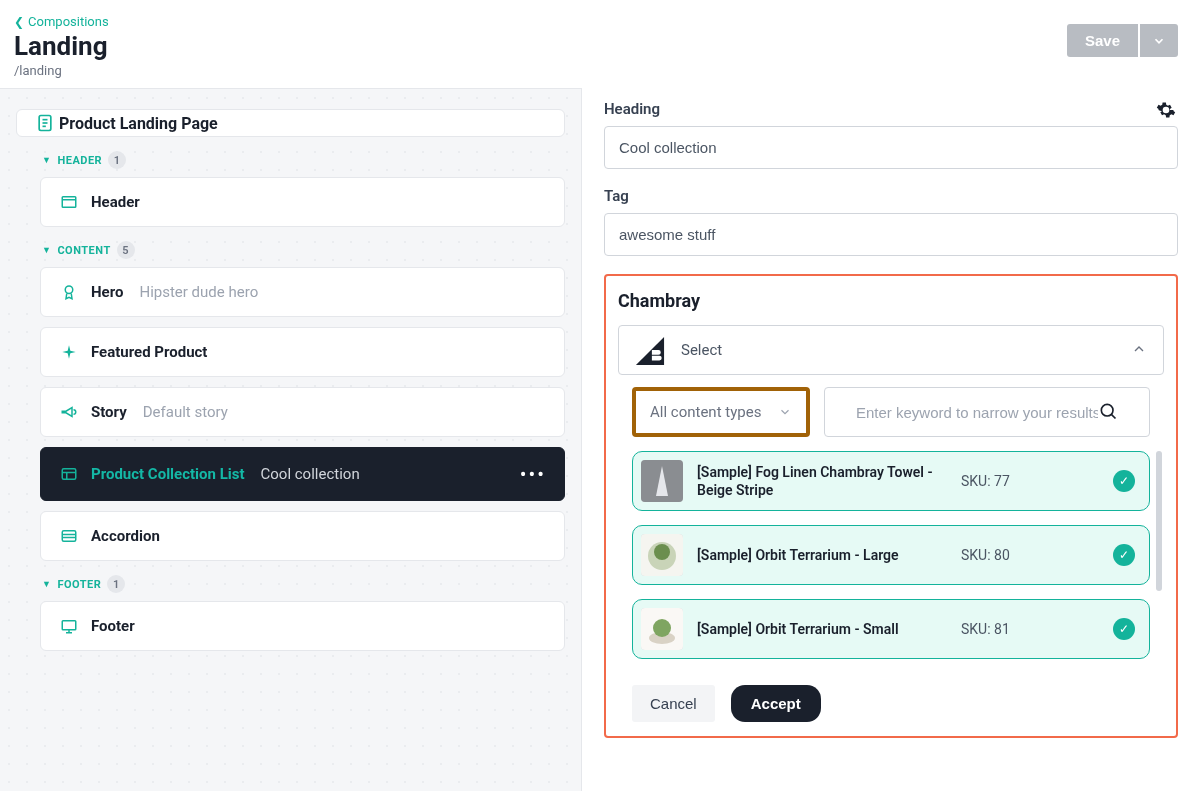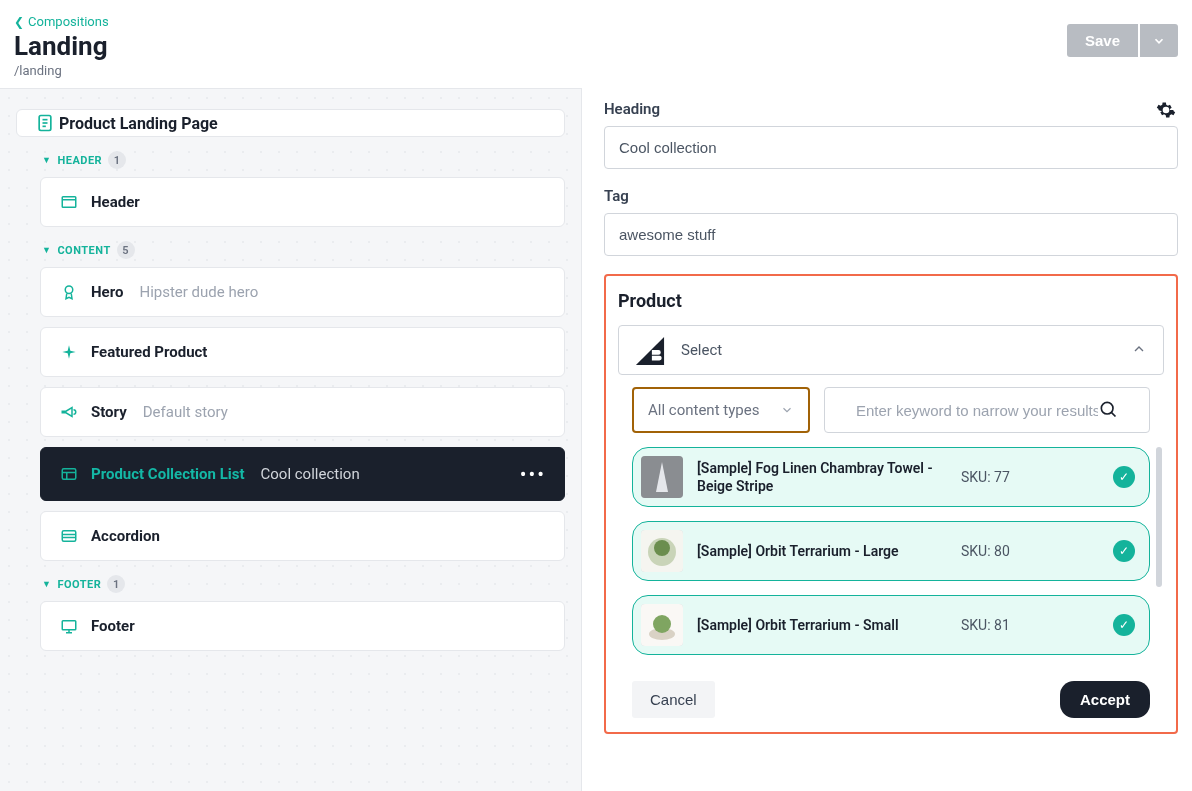--- a/index.html
+++ b/index.html
@@ -223,21 +223,21 @@
   }
   .select-header .chev { color: #6b7280; }
   .filter-row {
     display: flex;
     gap: 14px;
     padding: 0 14px;
     margin-bottom: 14px;
   }
   .content-type-dd {
     width: 178px;
-    border: 2px solid #a16207;
+    border: 4px solid #a16207;
     border-radius: 4px;
     padding: 12px 14px;
     display: flex;
     align-items: center;
     justify-content: space-between;
     color: #6b7280;
     cursor: pointer;
     font-size: 15px;
   }
   .search-wrap {
@@ -259,21 +259,21 @@
   .search-wrap input::placeholder { color: #9ca3af; }
   .product-list {
     padding: 0 14px;
     max-height: 220px;
     overflow: hidden;
     position:relative;
   }
   .product-row {
     border: 1px solid #14b39b;
     background: #e6faf5;
-    border-radius: 16px;
+    border-radius: 10px;
     padding: 8px 14px 8px 8px;
     display: flex;
     align-items: center;
     gap: 14px;
     margin-bottom: 14px;
   }
   .thumb {
     width: 42px;
     height: 42px;
     border-radius: 4px;
@@ -303,22 +303,22 @@
     background: #14b39b;
     color: #fff;
     display: flex;
     align-items: center;
     justify-content: center;
     font-size: 12px;
     flex-shrink: 0;
   }
   .action-row {
     display: flex;
-    justify-content: space-between;
-    gap: 30px;
+    justify-content: flex-start;
+    gap: 16px;
     padding: 14px 14px 0 14px;
   }
   .btn-cancel {
     background: #f3f4f6;
     border: none;
     padding: 10px 18px;
     font-size: 15px;
     color: #374151;
     border-radius: 3px;
     cursor: pointer;
@@ -485,21 +485,21 @@
       <label class="field-label">Heading</label>
       <input class="text-input" value="Cool collection" style="">
     </div>
 
     <div class="field-group">
       <label class="field-label">Tag</label>
       <input class="text-input" value="awesome stuff" style="">
     </div>
 
     <div class="products-box">
-      <div class="products-title">Product</div>
+      <div class="products-title">Chambray</div>
 
       <div class="select-header">
         <span class="triangle-logo">
           <svg width="30" height="30" viewBox="0 0 32 32">
               <path fill="#1a202c" d="M31 1 L1 31 L31 31 Z"></path>
               <path fill="#fff" d="M18 15 h7 a2.5 2.5 0 0 1 0 5 h-7 z M18 21 h8 a2.5 2.5 0 0 1 0 5 h-8 z"></path>
             </svg>
         </span>
         <span class="sel-label">Select</span>
         <span class="chev">

